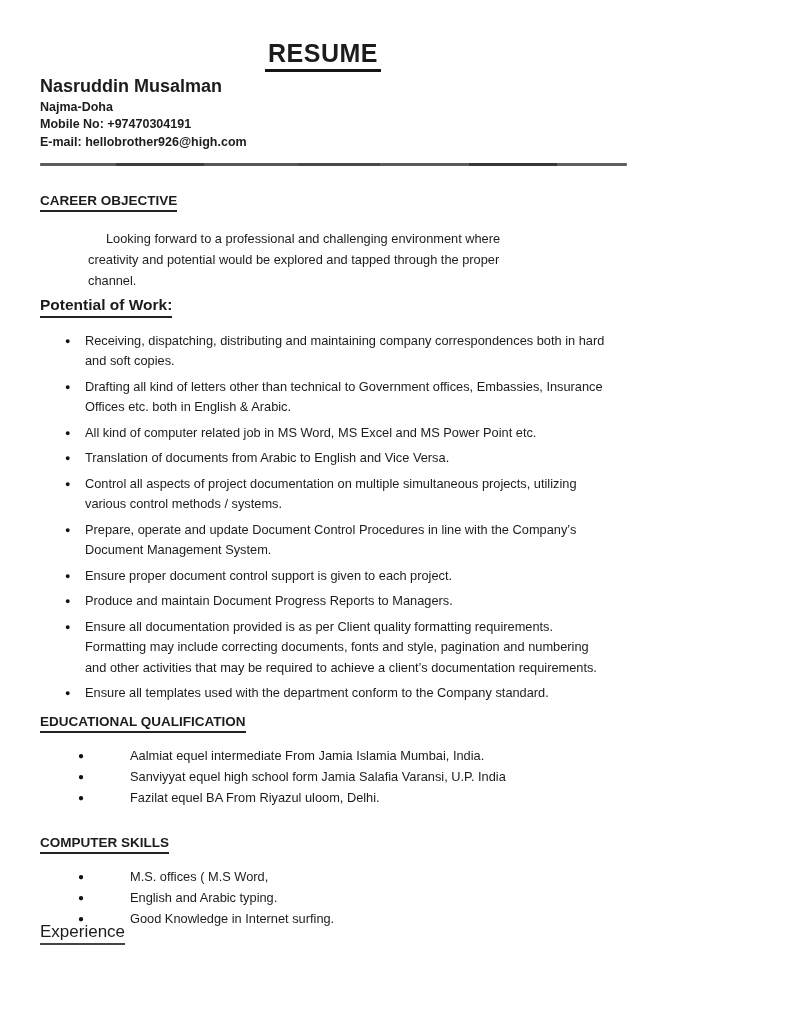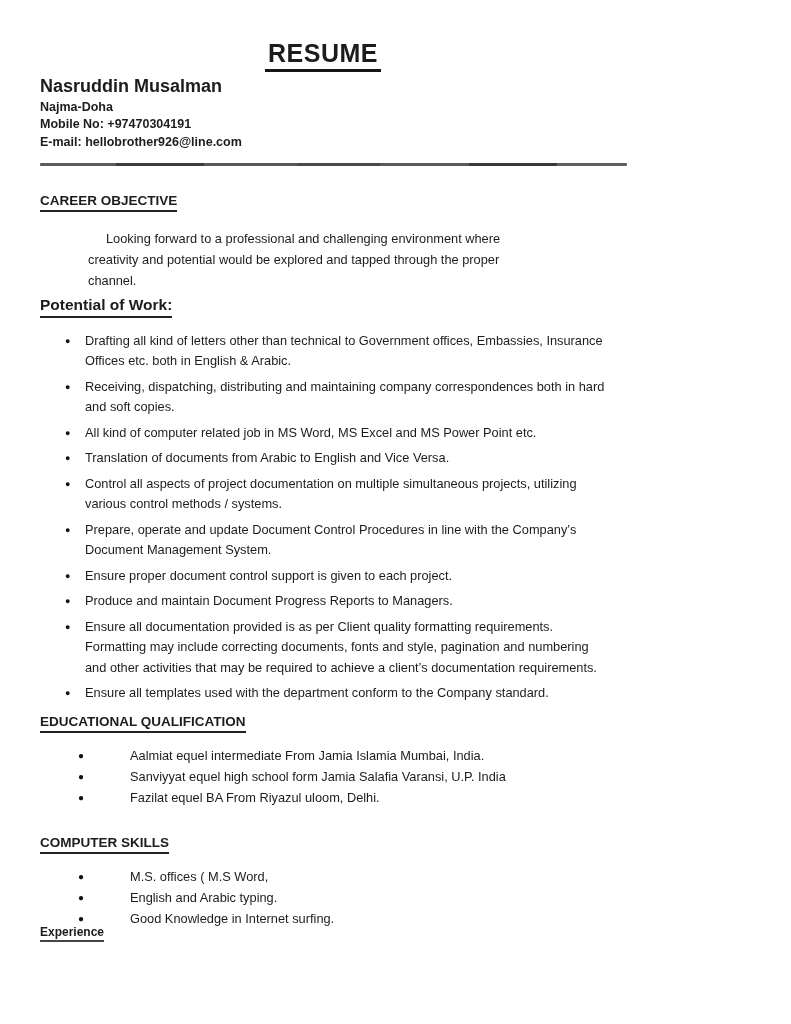--- a/index.html
+++ b/index.html
@@ -140,54 +140,54 @@
   .education-section { margin-top: 8px; }
   .skills-section { margin-top: 25px; }
 
   .experience-heading-wrap {
     position: absolute;
     left: 40px;
     top: 922px;
   }
   .experience-heading {
     display: inline-block;
-    font-size: 12px;
-    font-weight: bold;
+    font-size: 17px;
+    font-weight: normal;
     border-bottom: 2px solid #444;
     padding-bottom: 1px;
   }
 </style>
 </head>
 <body>
 
 <div class="page">
 
   <div class="doc-title-wrap">
     <span class="doc-title">RESUME</span>
   </div>
 
   <div>
     <div class="person-name">Nasruddin Musalman</div>
     <div class="contact-line">Najma-Doha</div>
     <div class="contact-line">Mobile No: +97470304191</div>
-    <div class="contact-line">E-mail: hellobrother926@line.com</div>
+    <div class="contact-line">E-mail: hellobrother926@high.com</div>
   </div>
 
   <div class="divider"></div>
 
   <div>
     <span class="section-heading career-objective-heading" style="margin-top:27px;">CAREER OBJECTIVE</span>
     <p class="objective-paragraph">Looking forward to a professional and challenging environment where creativity and potential would be explored and tapped through the proper channel.</p>
   </div>
 
   <div>
     <span class="subsection-heading">Potential of Work:</span>
     <ul class="bullets">
+      <li>Receiving, dispatching, distributing and maintaining company correspondences both in hard and soft copies.</li>
       <li>Drafting all kind of letters other than technical to Government offices, Embassies, Insurance Offices etc. both in English &amp; Arabic.</li>
-      <li>Receiving, dispatching, distributing and maintaining company correspondences both in hard and soft copies.</li>
       <li>All kind of computer related job in MS Word, MS Excel and MS Power Point etc.</li>
       <li>Translation of documents from Arabic to English and Vice Versa.</li>
       <li>Control all aspects of project documentation on multiple simultaneous projects, utilizing various control methods / systems.</li>
       <li>Prepare, operate and update Document Control Procedures in line with the Company’s Document Management System.</li>
       <li>Ensure proper document control support is given to each project.</li>
       <li>Produce and maintain Document Progress Reports to Managers.</li>
       <li>Ensure all documentation provided is as per Client quality formatting requirements. Formatting may include correcting documents, fonts and style, pagination and numbering and other activities that may be required to achieve a client’s documentation requirements.</li>
       <li>Ensure all templates used with the department conform to the Company standard.</li>
     </ul>
   </div>

